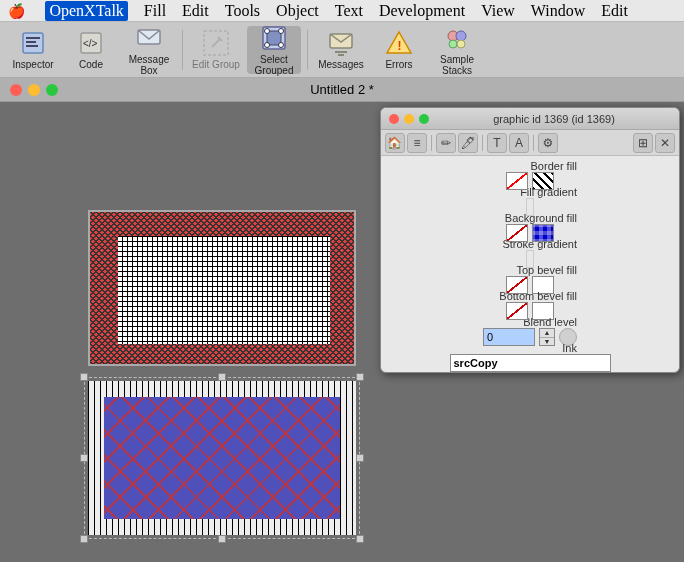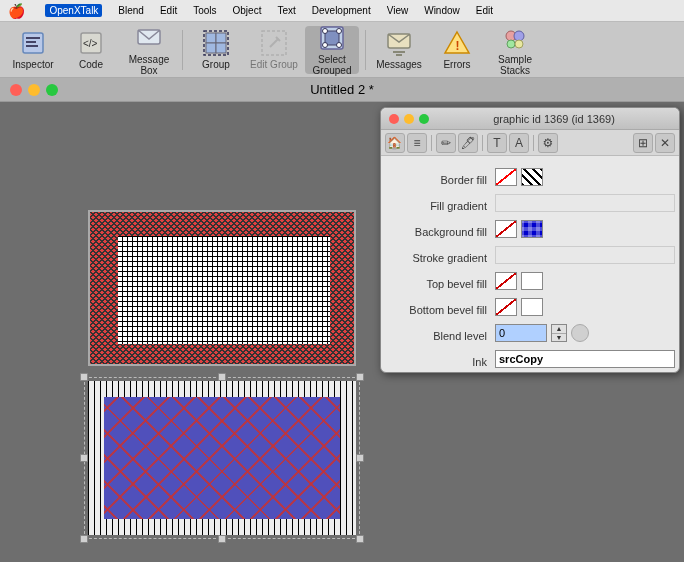--- a/index.html
+++ b/index.html
@@ -21,23 +21,24 @@
       align-items: center;
       padding: 0 8px;
       gap: 16px;
       border-bottom: 1px solid #bbb;
     }
     .menubar-apple {
       font-size: 14px;
       margin-right: 4px;
     }
     .menubar-item {
-      font-size: 10px;
+      font-size: 16px;
       color: #000;
       cursor: pointer;
+      font-family: Liberation Serif, serif;
     }
     .menubar-item.active {
       background: #0052cc;
       color: #fff;
       padding: 1px 4px;
       border-radius: 2px;
     }
 
     
     .toolbar {
@@ -231,23 +232,24 @@
       display: flex;
       gap: 2px;
     }
 
     
     .inspector-body {
       padding: 4px 0;
     }
     .inspector-row {
       display: flex;
-      align-items: flex-end;
+      align-items: center;
       height: 26px;
       padding: 0 4px;
+      flex-direction: column;
     }
     .inspector-label {
       width: 110px;
       text-align: right;
       font-size: 11px;
       color: #333;
       padding-right: 8px;
       flex-shrink: 0;
     }
     .inspector-control {
@@ -368,21 +370,21 @@
       font-size: 11px;
       padding: 1px 3px;
     }
   </style>
 </head>
 <body>
 
 <div class="menubar">
   <span class="menubar-apple">🍎</span>
   <span class="menubar-item active">OpenXTalk</span>
-  <span class="menubar-item">Blend</span>
+  <span class="menubar-item">Fill</span>
   <span class="menubar-item">Edit</span>
   <span class="menubar-item">Tools</span>
   <span class="menubar-item">Object</span>
   <span class="menubar-item">Text</span>
   <span class="menubar-item">Development</span>
   <span class="menubar-item">View</span>
   <span class="menubar-item">Window</span>
   <span class="menubar-item">Edit</span>
 </div>
 
@@ -410,32 +412,20 @@
   <div class="toolbar-item">
     <div class="toolbar-icon">
       <svg width="28" height="28" viewBox="0 0 28 28">
         <rect x="3" y="6" width="22" height="14" rx="2" fill="#e0e8f0" stroke="#889" stroke-width="1.5"></rect>
         <polyline points="3,6 14,15 25,6" fill="none" stroke="#889" stroke-width="1.5"></polyline>
       </svg>
     </div>
     <span>Message Box</span>
   </div>
   <div class="toolbar-sep"></div>
-  <div class="toolbar-item">
-    <div class="toolbar-icon">
-      <svg width="28" height="28" viewBox="0 0 28 28">
-        <rect x="4" y="4" width="10" height="10" fill="#a0b8e0" stroke="#667" stroke-width="1"></rect>
-        <rect x="14" y="4" width="10" height="10" fill="#a0b8e0" stroke="#667" stroke-width="1"></rect>
-        <rect x="4" y="14" width="10" height="10" fill="#a0b8e0" stroke="#667" stroke-width="1"></rect>
-        <rect x="14" y="14" width="10" height="10" fill="#a0b8e0" stroke="#667" stroke-width="1"></rect>
-        <rect x="2" y="2" width="24" height="24" fill="none" stroke="#335" stroke-width="1.5" stroke-dasharray="3,2"></rect>
-      </svg>
-    </div>
-    <span>Group</span>
-  </div>
   <div class="toolbar-item" style="opacity:0.5">
     <div class="toolbar-icon">
       <svg width="28" height="28" viewBox="0 0 28 28">
         <rect x="2" y="2" width="24" height="24" fill="none" stroke="#999" stroke-width="1.5" stroke-dasharray="3,2"></rect>
         <path d="M10 18 L18 10 M16 8 L20 12" stroke="#999" stroke-width="2"></path>
       </svg>
     </div>
     <span>Edit Group</span>
   </div>
   <div class="toolbar-item active" style="background:rgba(0,0,0,0.15)">

